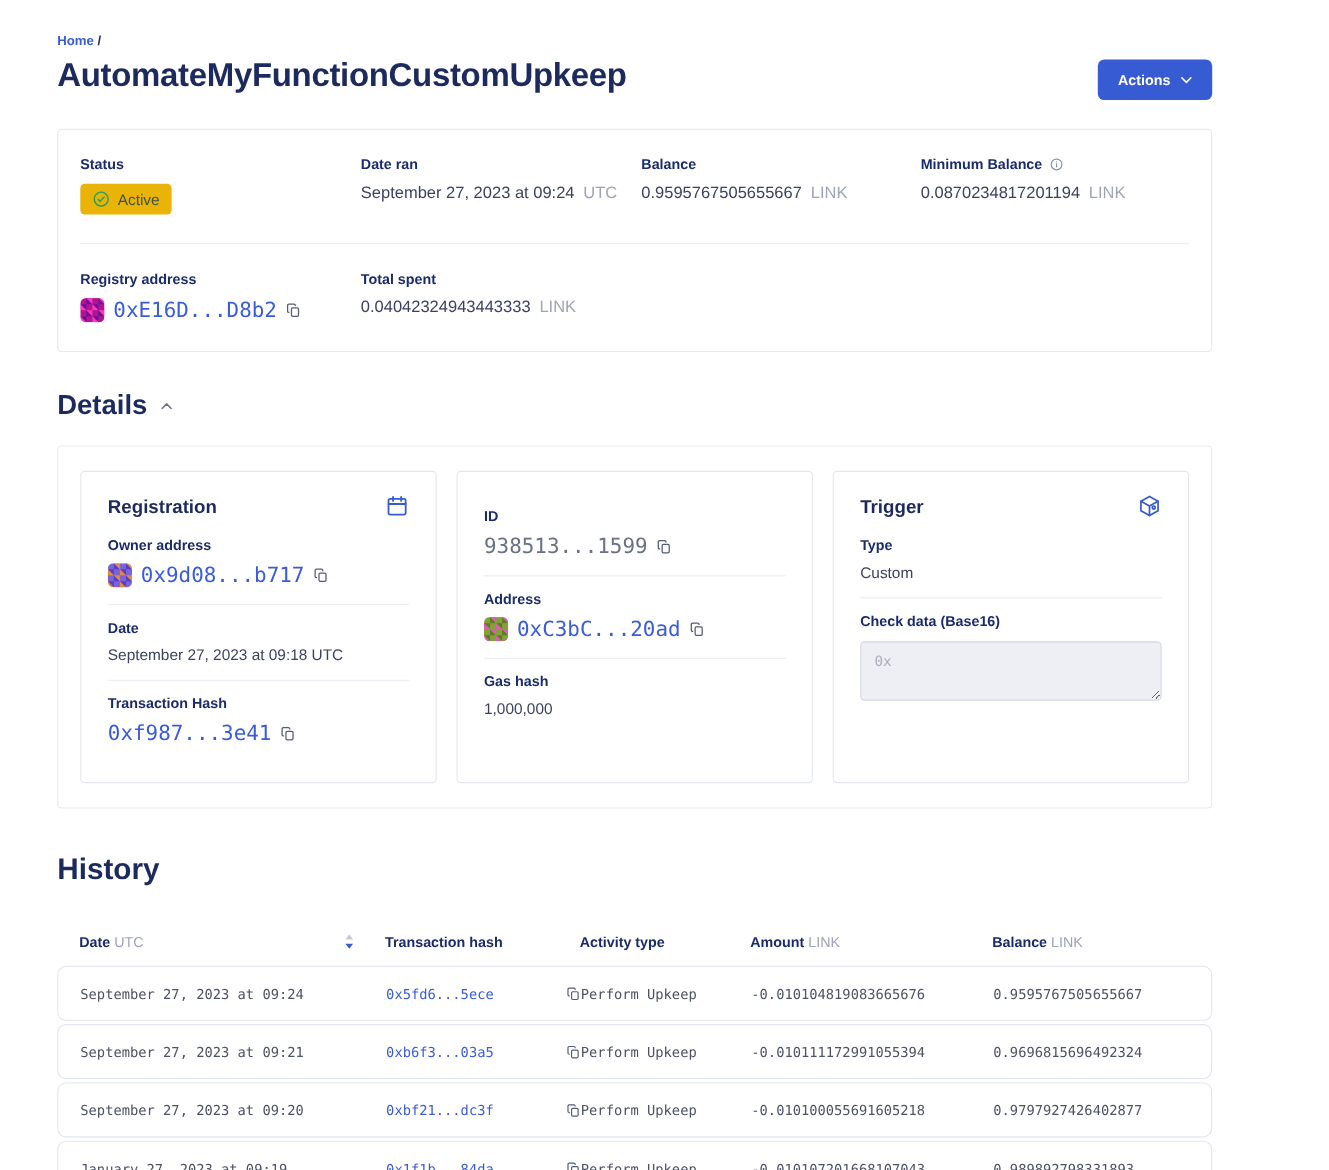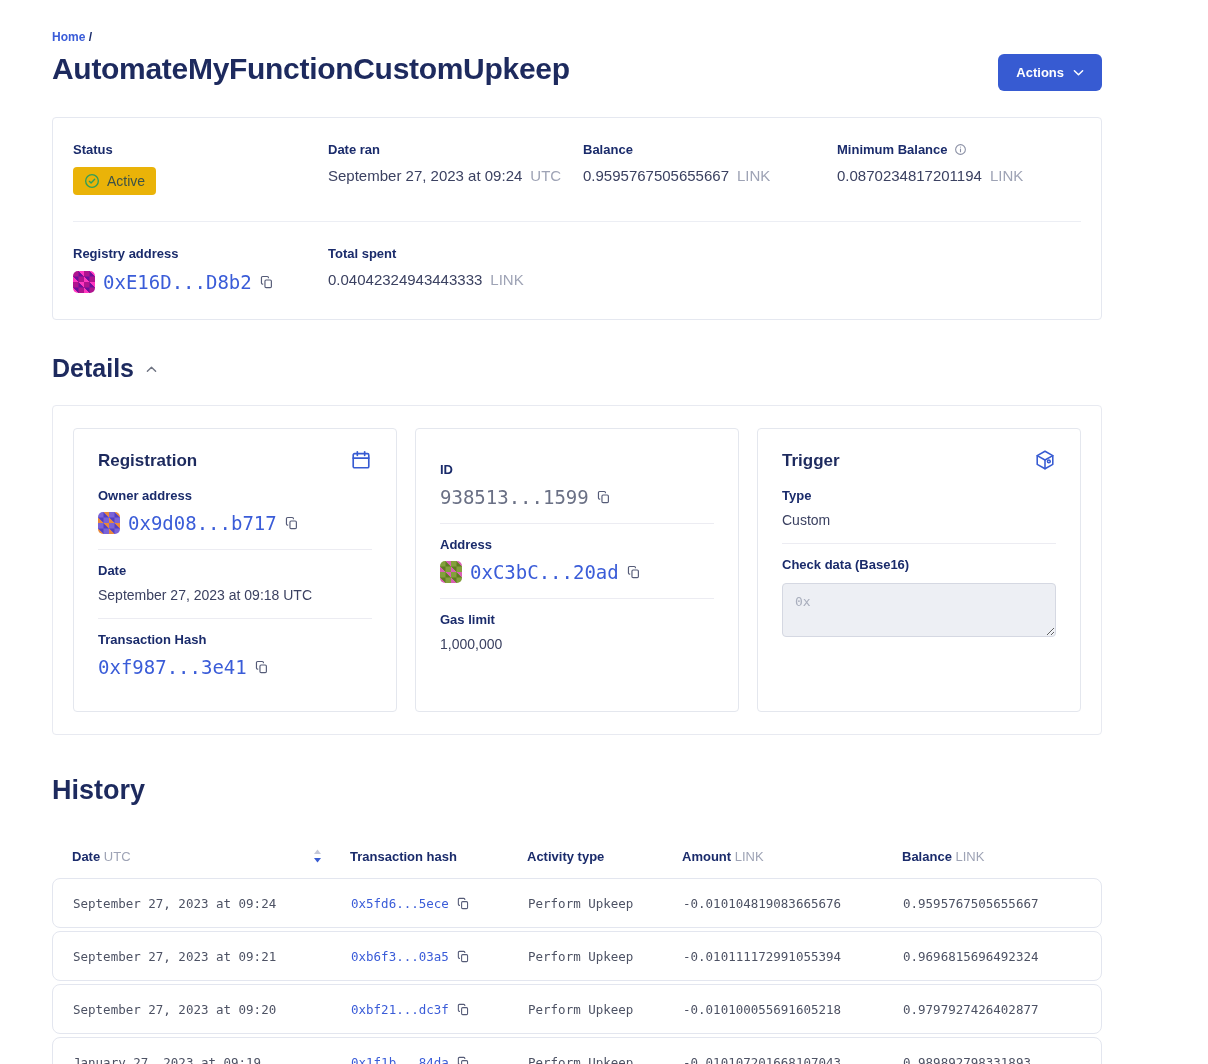--- a/index.html
+++ b/index.html
@@ -77,21 +77,21 @@
   .th { font-size:13px; font-weight:bold; color:#1a2b6b; }
   .th .suffix { font-weight:normal; }
   .th-date { display:flex; align-items:center; justify-content:space-between; padding-right:28px; }
   .sort-btn { background:none; border:none; cursor:pointer; display:inline-flex; padding:0; }
   .hrows { display:flex; flex-direction:column; gap:3px; }
   .hrow {
     display:grid; grid-template-columns:278px 177px 155px 220px 1fr; align-items:center;
     padding:0 20px; height:50px; border:1px solid #e3e6ef; border-radius:8px; background:#fff;
   }
   .cell { font-family:"DejaVu Sans Mono",monospace; font-size:12.5px; color:#4d5264; }
-  .cell-hash { display:flex; align-items:center; gap:8px; }
+  .cell-hash { display:flex; align-items:center; gap:8px;justify-content:space-between; }
 
   svg { display:block; }
 </style>
 </head>
 <body>
 
 <div class="container">
 
   <div class="breadcrumb">
     <a>Home</a>
@@ -255,21 +255,21 @@
           <a class="hash hash-link">0xC3bC...20ad</a>
           <button class="copy-btn">
             <svg width="14" height="14" viewBox="0 0 24 24" fill="none" stroke="#555b77" stroke-width="2" stroke-linejoin="round">
                 <rect x="8.5" y="8.5" width="11" height="13" rx="2"></rect>
                 <path d="M5.5 15.5h-1a2 2 0 0 1-2-2v-9a2 2 0 0 1 2-2h8a2 2 0 0 1 2 2v1"></path>
               </svg>
           </button>
         </div>
       </div>
       <div class="field">
-        <div class="flabel">Gas limit</div>
+        <div class="flabel">Gas hash</div>
         <div class="fvalue">1,000,000</div>
       </div>
     </div>
 
     <div class="card">
       <div class="card-head">
         <div class="card-title">Trigger</div>
         <span>
           <svg width="22" height="22" viewBox="0 0 24 24" fill="none" stroke="#375bd2" stroke-width="1.7" stroke-linecap="round" stroke-linejoin="round">
               <path d="M12 2.5l8.5 4.8v9.4L12 21.5l-8.5-4.8V7.3z"></path>

